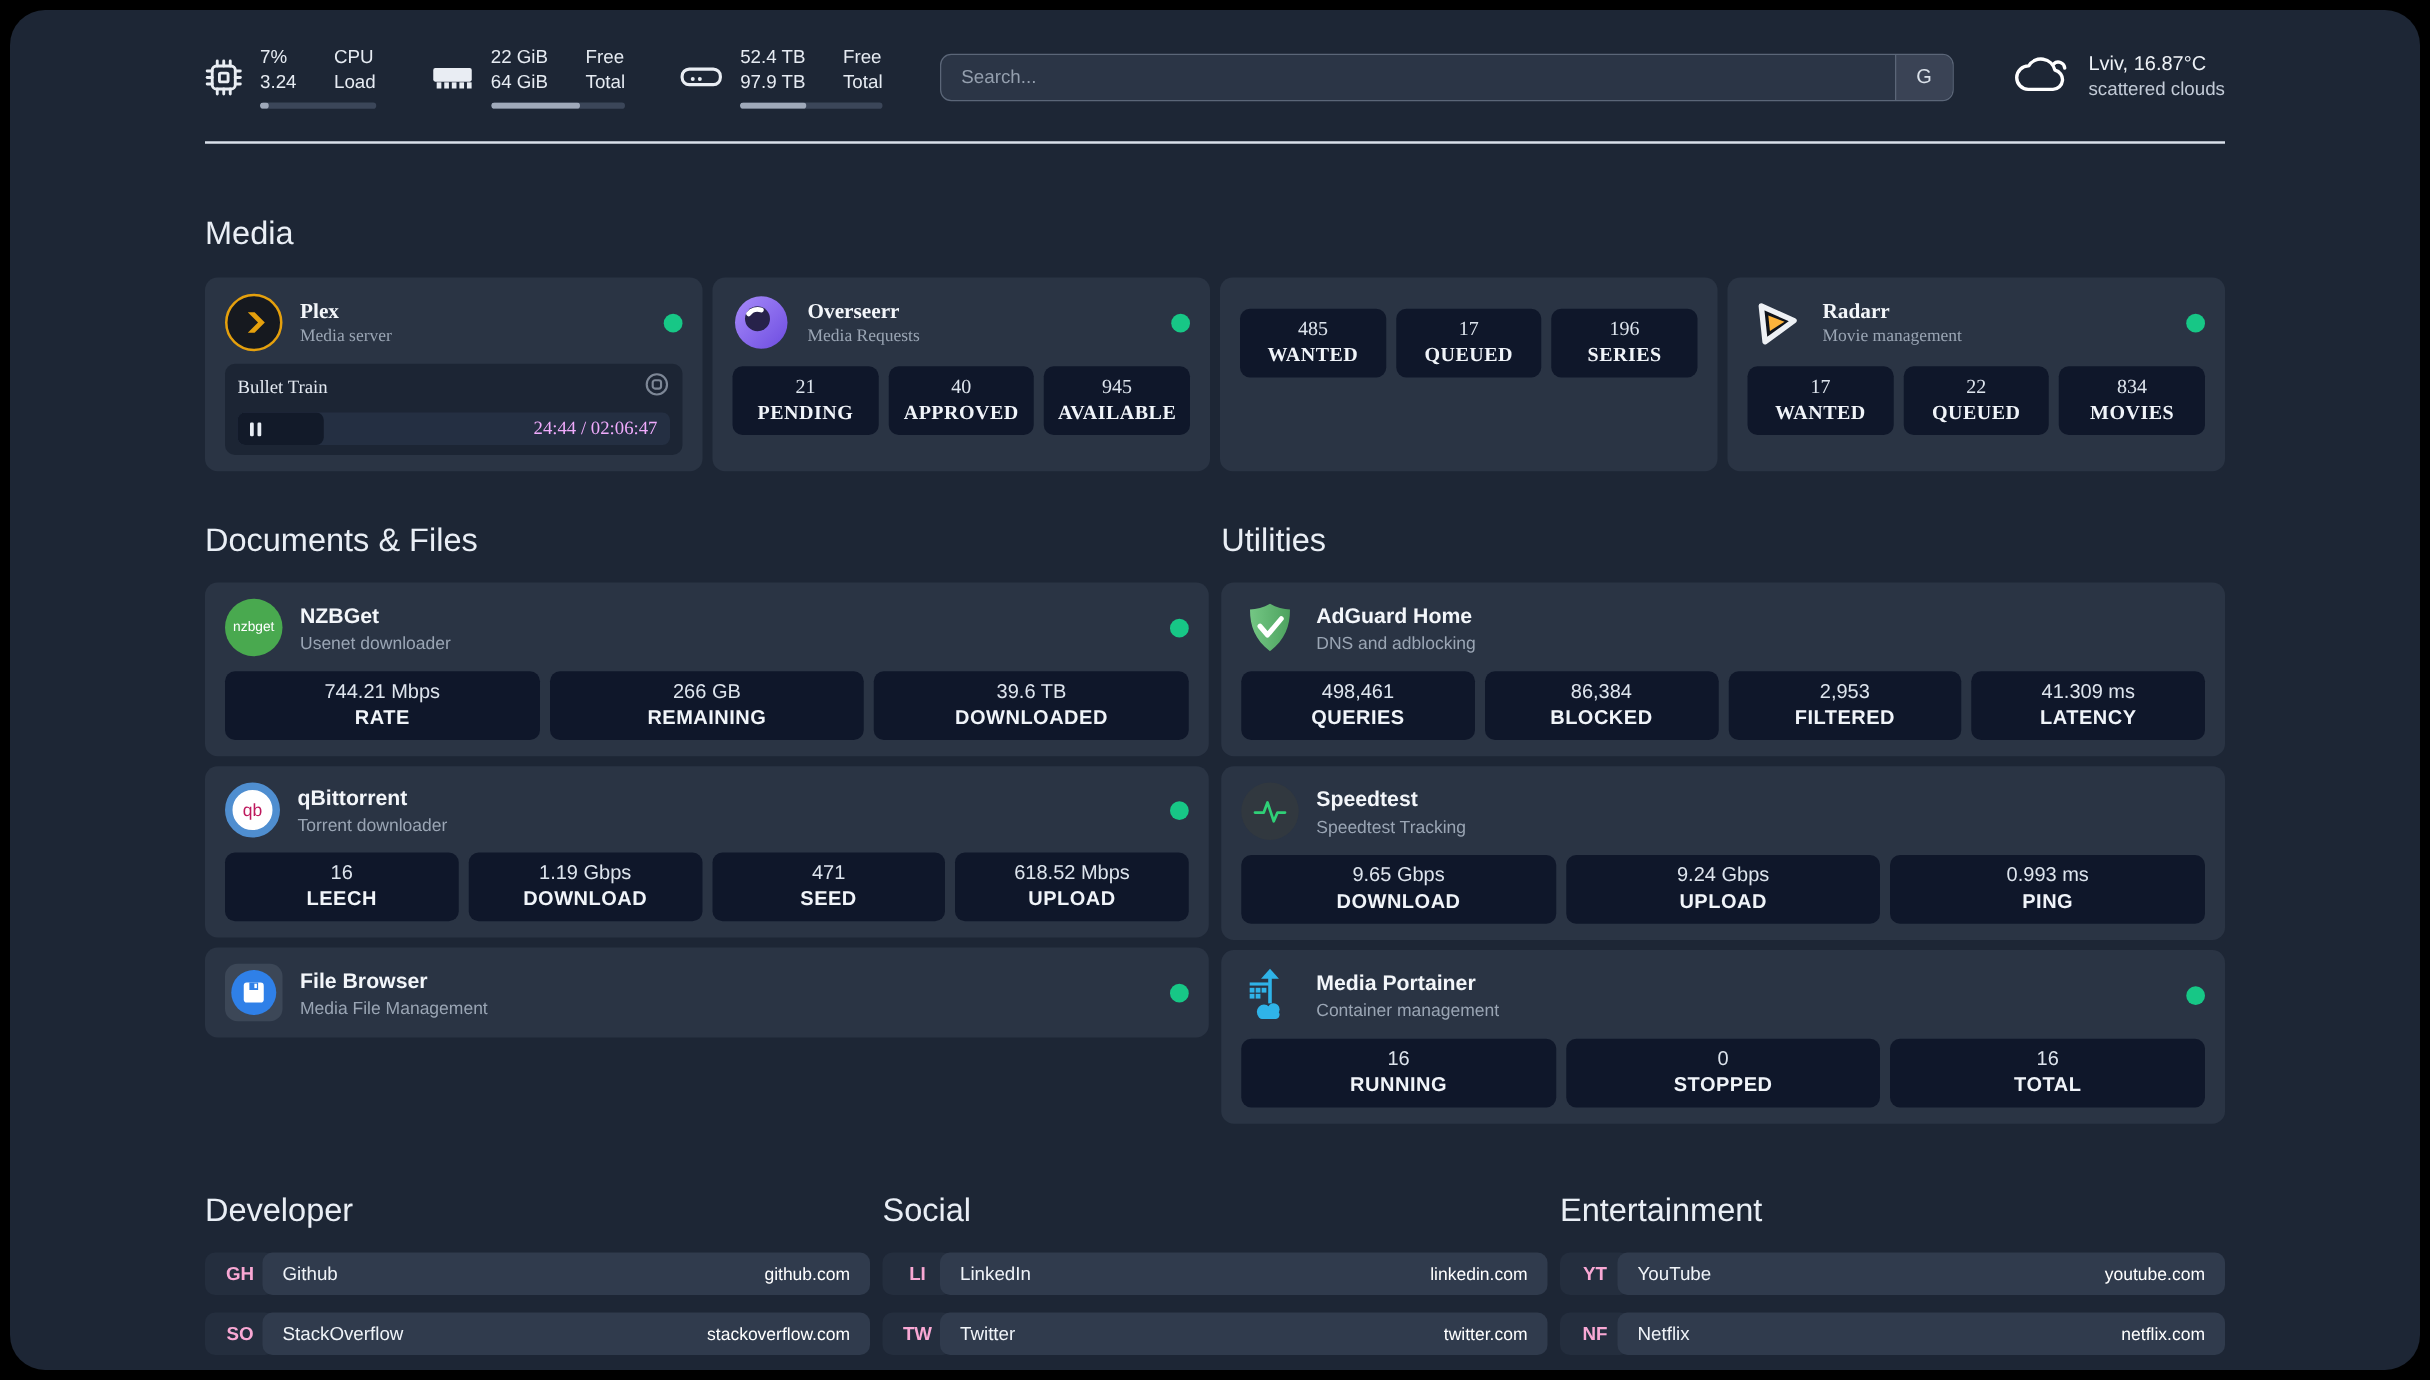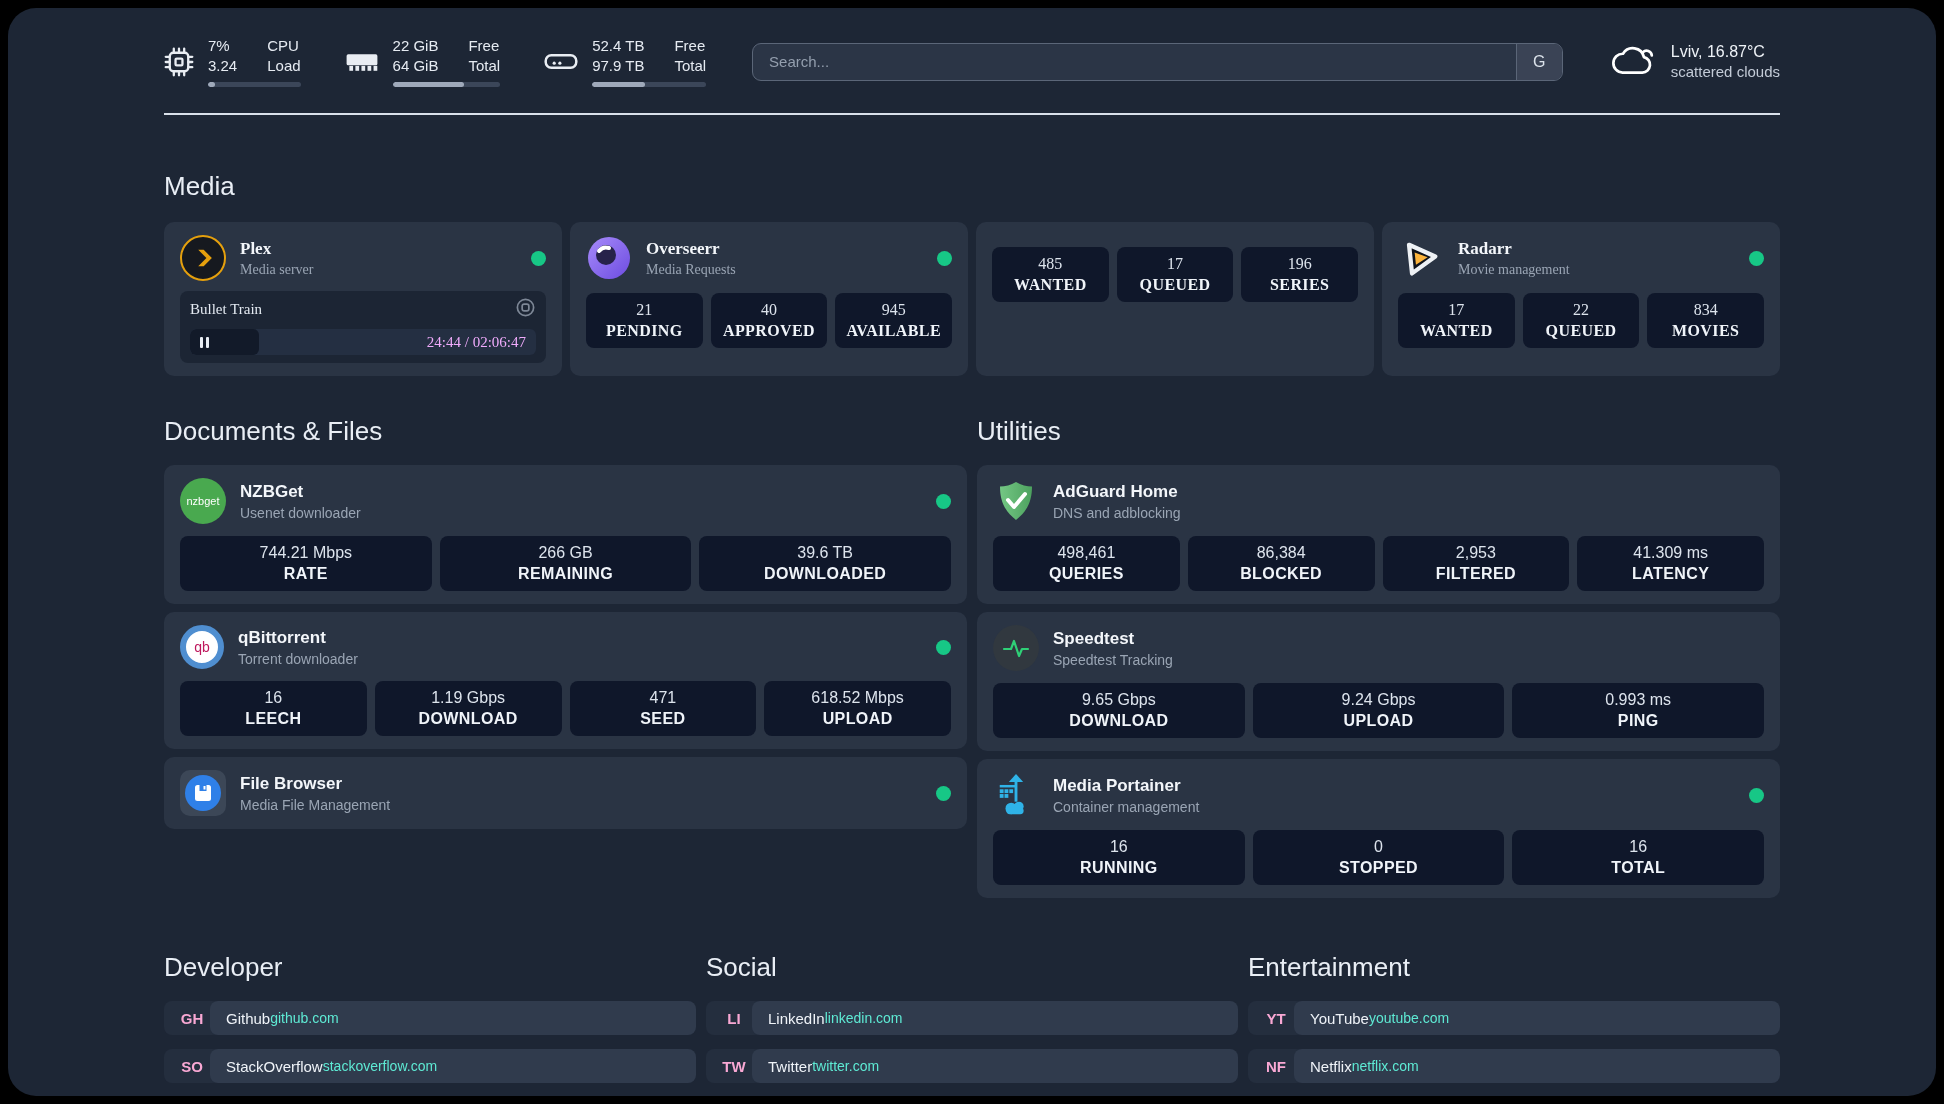--- a/index.html
+++ b/index.html
@@ -105,25 +105,25 @@
   .bottom-grid { display: grid; grid-template-columns: repeat(3, 1fr); gap: 10px; margin-top: 54px; }
   .link-list { margin-top: 18px; display: flex; flex-direction: column; gap: 14px; }
   .link-row { display: flex; align-items: stretch; height: 34px; cursor: pointer; }
   .link-abbr {
     width: 56px; flex: none; background: #242e3e; border-radius: 8px;
     display: flex; align-items: center; justify-content: center;
     font-size: 15px; font-weight: 700; color: #f9a8d4;
   }
   .link-pill {
     flex: 1; margin-left: -10px; background: #303b4d; border-radius: 8px;
-    display: flex; align-items: center; 
+    display: flex; align-items: center; justify-content: space-between;
     padding: 0 16px;
   }
   .link-name { font-size: 15px; color: #eff3f8; }
-  .link-url { font-size: 14px; color: #5eead4; }
+  .link-url { font-size: 14px; color: #ffffff; }
 </style>
 </head>
 <body>
 
 <div class="app">
 
   <div class="topbar">
     <div class="resources">
 
       <div class="res">

